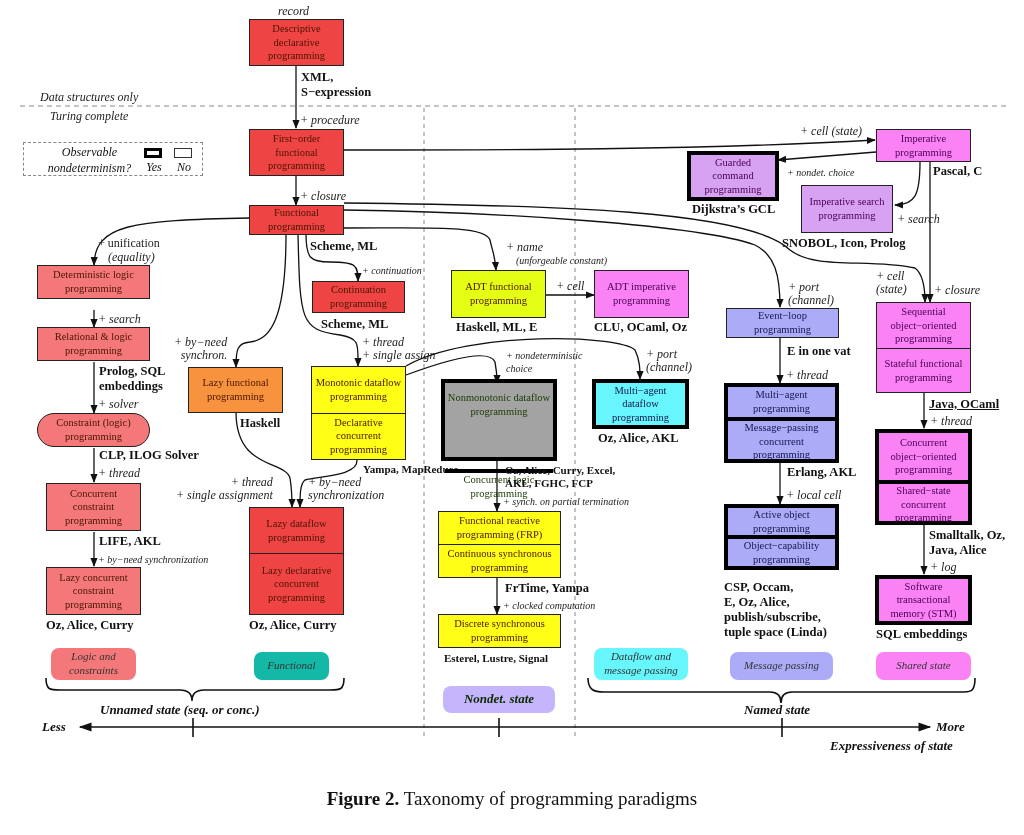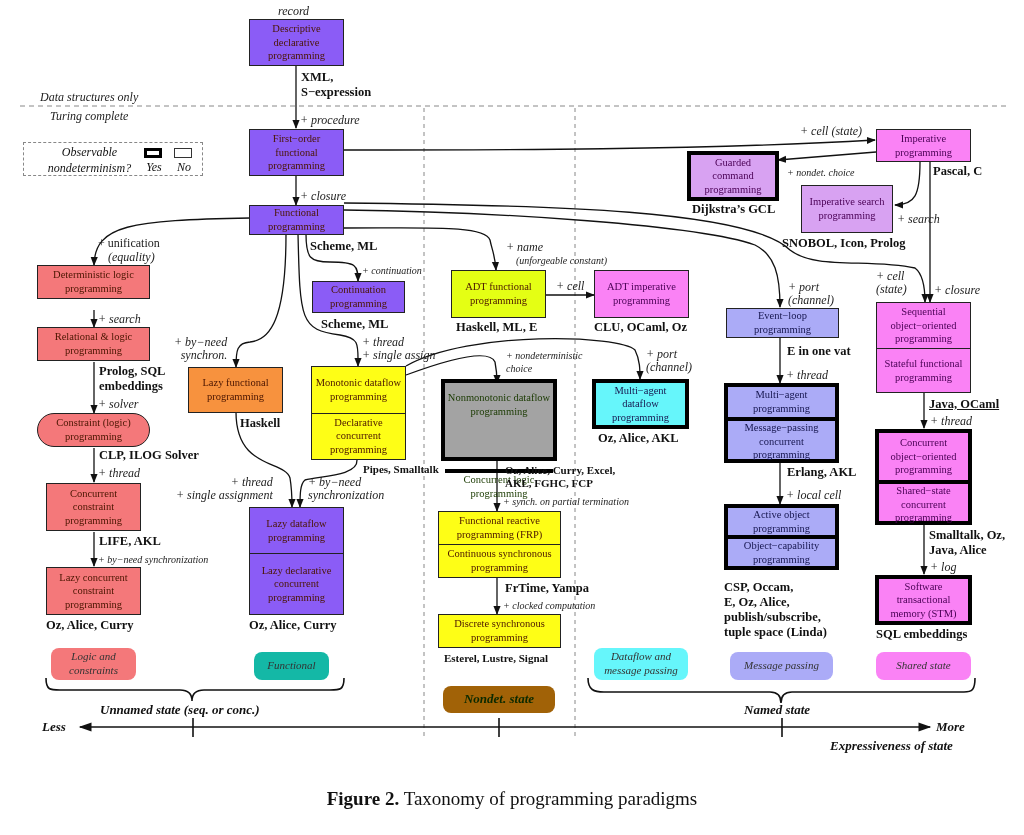--- a/index.html
+++ b/index.html
@@ -6,21 +6,21 @@
   body { width:1024px; height:835px; position:relative; overflow:hidden;
          font-family:"Liberation Serif","DejaVu Serif",serif; color:#111; }
   #diagram { position:absolute; left:0; top:0; width:1024px; height:835px; }
   .box { position:absolute; box-sizing:border-box; border:1.5px solid #222;
          display:flex; flex-direction:column; }
   .box.thick { border:4px solid #000; }
   .cell { flex:1; display:flex; align-items:center; justify-content:center;
           text-align:center; font-size:10.5px; line-height:1.3; color:#4a1500; padding:0 2px; }
   .cell + .cell { border-top:1.5px solid #222; }
   .box.thick .cell + .cell { border-top:4px solid #000; }
-  .c-orange { background:#8b5cf6; }
+  .c-orange { background:#ef4444; }
   .c-lazy   { background:#f7923e; }
   .c-red    { background:#f4787a; }
   .c-yellow { background:#fefe16; }
   .c-lime   { background:#e4ff14; }
   .c-green  { background:#a3a3a3;gap:42px; }
   .c-cyan   { background:#66f6fb; }
   .c-pink   { background:#fa82f5; }
   .c-lav    { background:#d8a2f2; }
   .c-blue   { background:#ababf7; }
   .cell.dk  { color:#1a3a00; }
@@ -188,21 +188,21 @@
   <div class="cell">Lazy functional programming</div>
   </div>
 <div class="lang" style="left:240px;top:416px;">Haskell</div>
 
 <div class="lbl" style="left:362px;top:336px;white-space:pre;line-height:1.1;">+ thread
 + single assign</div>
 <div class="box c-yellow" style="left:311px;top:366px;width:95px;height:94px;">
   <div class="cell">Monotonic dataflow programming</div>
   <div class="cell">Declarative concurrent programming</div>
   </div>
-<div class="lang sm" style="left:363px;top:463px;">Pipes, Smalltalk</div>
+<div class="lang sm" style="left:363px;top:463px;">Yampa, MapReduce</div>
 
 <div class="lbl" style="left:176px;top:476px;white-space:pre;text-align:right;line-height:1.1;">+ thread
 + single assignment</div>
 <div class="lbl" style="left:308px;top:476px;white-space:pre;line-height:1.1;">+ by−need
 synchronization</div>
 <div class="box c-orange" style="left:249px;top:507px;width:95px;height:108px;">
   <div class="cell" style="flex:0 0 45px;">Lazy dataflow programming</div>
   <div class="cell">Lazy declarative concurrent programming</div>
   </div>
 <div class="lang" style="left:249px;top:618px;">Oz, Alice, Curry</div>
@@ -304,21 +304,21 @@
 Java, Alice</div>
 <div class="lbl" style="left:930px;top:560px;">+ log</div>
 <div class="box thick c-pink" style="left:875px;top:575px;width:97px;height:50px;">
   <div class="cell pk">Software transactional memory (STM)</div>
   </div>
 <div class="lang" style="left:876px;top:627px;">SQL embeddings</div>
 
 <div class="pill" style="left:51px;top:648px;width:85px;height:32px;white-space:pre;background:#f4787a;">Logic and
 constraints</div>
 <div class="pill" style="left:254px;top:652px;width:75px;height:28px;background:#14b8a6;">Functional</div>
-<div class="pill big" style="left:443px;top:686px;width:112px;height:27px;background:#a16207;">Nondet. state</div>
+<div class="pill big" style="left:443px;top:686px;width:112px;height:27px;background:#c4b5fd;">Nondet. state</div>
 <div class="pill" style="left:594px;top:648px;width:94px;height:32px;white-space:pre;background:#66f6fb;">Dataflow and
 message passing</div>
 <div class="pill" style="left:730px;top:652px;width:103px;height:28px;background:#ababf7;">Message passing</div>
 <div class="pill" style="left:876px;top:652px;width:95px;height:28px;background:#fa82f5;">Shared state</div>
 
 <div class="axis-lbl" style="left:100px;top:702px;">Unnamed state (seq. or conc.)</div>
 <div class="axis-lbl" style="left:744px;top:702px;">Named state</div>
 
 <div class="axis-lbl" style="left:42px;top:719px;">Less</div>
 <div class="axis-lbl" style="left:936px;top:719px;">More</div>

